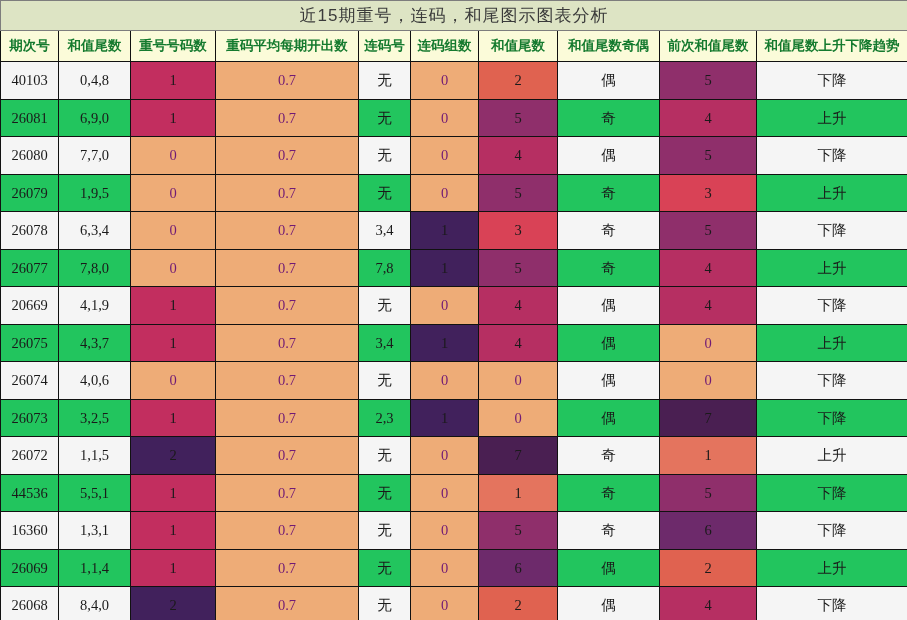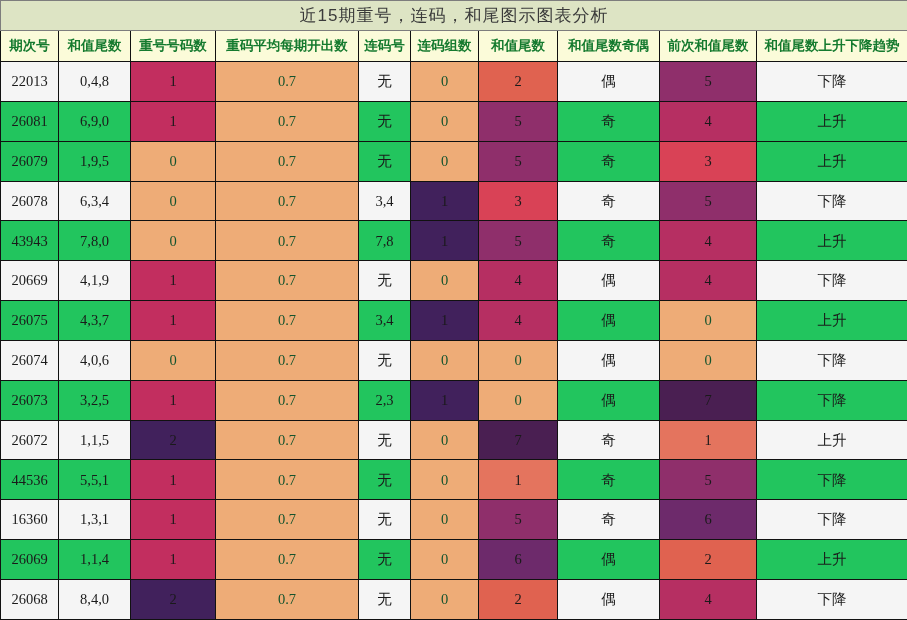--- a/index.html
+++ b/index.html
@@ -59,21 +59,21 @@
     color: #1a1a1a;
     height: 36.5px;
     line-height: 36.5px;
   }
   tr.data-row.odd td.plain  { background: #f5f5f5; }
   tr.data-row.even td.plain { background: #22c55e; }
 
   td.colorcell {
     color: #ffffff;
   }
-  td.colorcell.dark-text { color: #14532d; }
+  td.colorcell.dark-text { color: #701a75; }
 
   
   col.c-qici   { width: 58px;  }
   col.c-haoma  { width: 72px;  }
   col.c-chong  { width: 85px;  }
   col.c-avg    { width: 143px; }
   col.c-lianno { width: 52px;  }
   col.c-lianzu { width: 68px;  }
   col.c-hewei  { width: 79px;  }
   col.c-jiou   { width: 102px; }
@@ -109,21 +109,21 @@
           <th>连码号</th>
           <th>连码组数</th>
           <th>和值尾数</th>
           <th>和值尾数奇偶</th>
           <th>前次和值尾数</th>
           <th>和值尾数上升下降趋势</th>
         </tr>
     </thead>
     <tbody id="table-body">
         <tr class="data-row odd">
-          <td class="plain">22013</td>
+          <td class="plain">40103</td>
           <td class="plain">0,4,8</td>
           <td class="colorcell" style="background: rgb(194, 46, 95);">1</td>
           <td class="colorcell dark-text" style="background: rgb(238, 172, 119);">0.7</td>
           <td class="plain">无</td>
           <td class="colorcell dark-text" style="background: rgb(238, 172, 119);">0</td>
           <td class="colorcell" style="background: rgb(224, 98, 80);">2</td>
           <td class="plain">偶</td>
           <td class="colorcell" style="background: rgb(143, 47, 107);">5</td>
           <td class="plain">下降</td>
         </tr>
@@ -131,20 +131,32 @@
           <td class="plain">26081</td>
           <td class="plain">6,9,0</td>
           <td class="colorcell" style="background: rgb(194, 46, 95);">1</td>
           <td class="colorcell dark-text" style="background: rgb(238, 172, 119);">0.7</td>
           <td class="plain">无</td>
           <td class="colorcell dark-text" style="background: rgb(238, 172, 119);">0</td>
           <td class="colorcell" style="background: rgb(143, 47, 107);">5</td>
           <td class="plain">奇</td>
           <td class="colorcell" style="background: rgb(182, 47, 98);">4</td>
           <td class="plain">上升</td>
+        </tr>
+        <tr class="data-row odd">
+          <td class="plain">26080</td>
+          <td class="plain">7,7,0</td>
+          <td class="colorcell dark-text" style="background: rgb(238, 172, 119);">0</td>
+          <td class="colorcell dark-text" style="background: rgb(238, 172, 119);">0.7</td>
+          <td class="plain">无</td>
+          <td class="colorcell dark-text" style="background: rgb(238, 172, 119);">0</td>
+          <td class="colorcell" style="background: rgb(182, 47, 98);">4</td>
+          <td class="plain">偶</td>
+          <td class="colorcell" style="background: rgb(143, 47, 107);">5</td>
+          <td class="plain">下降</td>
         </tr>
         <tr class="data-row even">
           <td class="plain">26079</td>
           <td class="plain">1,9,5</td>
           <td class="colorcell dark-text" style="background: rgb(238, 172, 119);">0</td>
           <td class="colorcell dark-text" style="background: rgb(238, 172, 119);">0.7</td>
           <td class="plain">无</td>
           <td class="colorcell dark-text" style="background: rgb(238, 172, 119);">0</td>
           <td class="colorcell" style="background: rgb(143, 47, 107);">5</td>
           <td class="plain">奇</td>
@@ -157,21 +169,21 @@
           <td class="colorcell dark-text" style="background: rgb(238, 172, 119);">0</td>
           <td class="colorcell dark-text" style="background: rgb(238, 172, 119);">0.7</td>
           <td class="plain">3,4</td>
           <td class="colorcell" style="background: rgb(65, 33, 92);">1</td>
           <td class="colorcell" style="background: rgb(217, 66, 86);">3</td>
           <td class="plain">奇</td>
           <td class="colorcell" style="background: rgb(143, 47, 107);">5</td>
           <td class="plain">下降</td>
         </tr>
         <tr class="data-row even">
-          <td class="plain">43943</td>
+          <td class="plain">26077</td>
           <td class="plain">7,8,0</td>
           <td class="colorcell dark-text" style="background: rgb(238, 172, 119);">0</td>
           <td class="colorcell dark-text" style="background: rgb(238, 172, 119);">0.7</td>
           <td class="plain">7,8</td>
           <td class="colorcell" style="background: rgb(65, 33, 92);">1</td>
           <td class="colorcell" style="background: rgb(143, 47, 107);">5</td>
           <td class="plain">奇</td>
           <td class="colorcell" style="background: rgb(182, 47, 98);">4</td>
           <td class="plain">上升</td>
         </tr>

